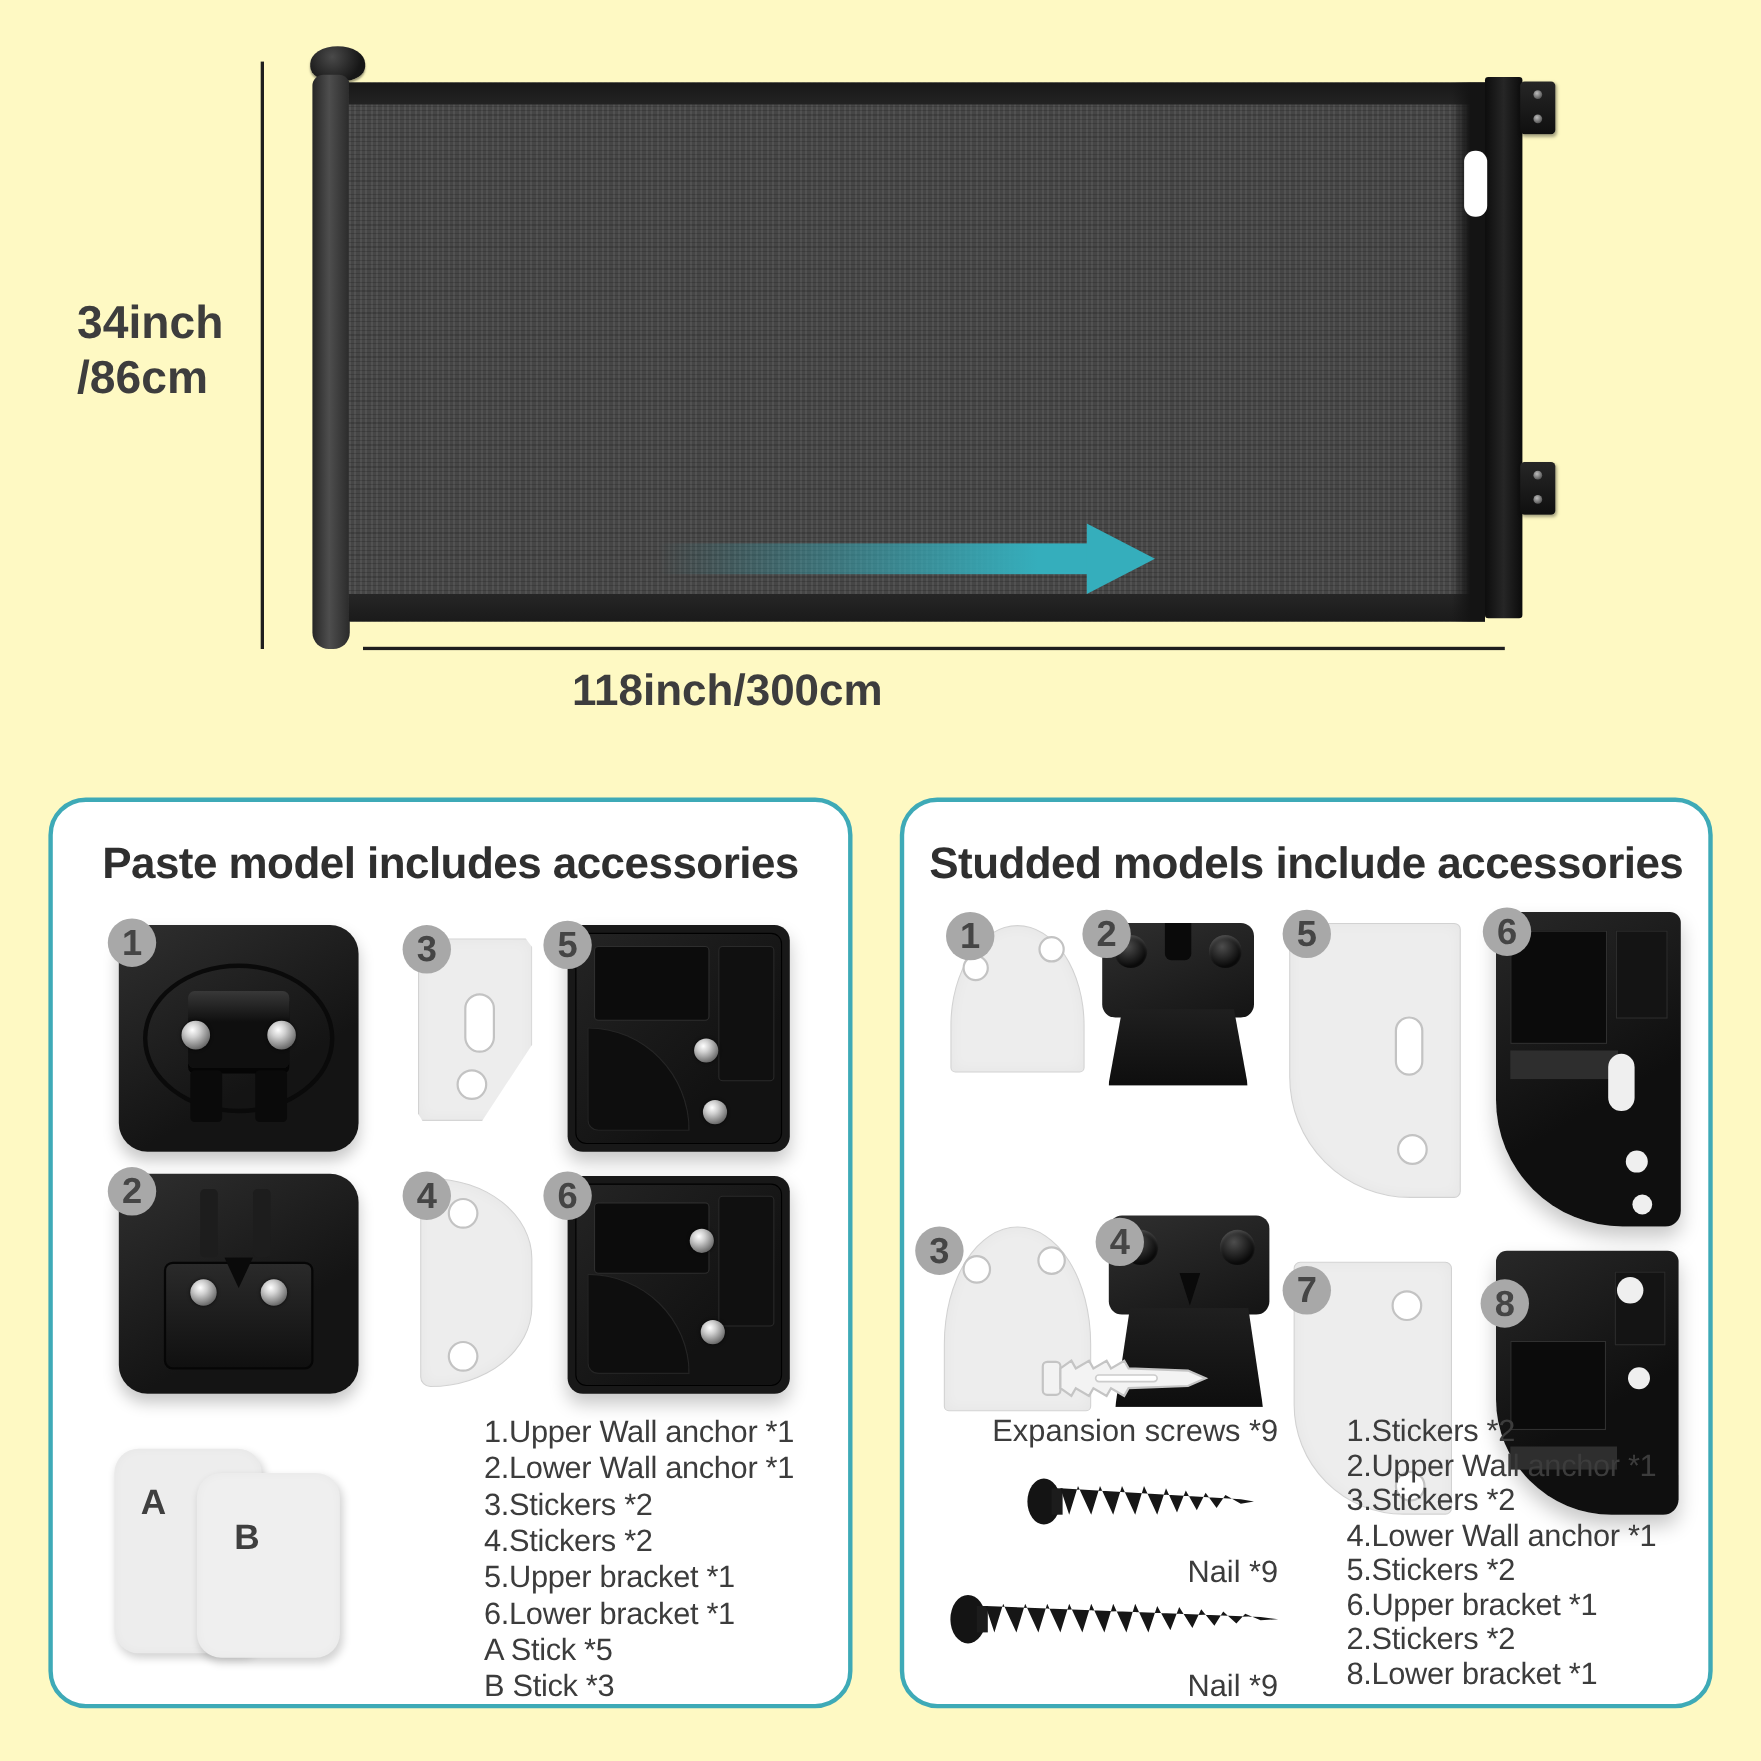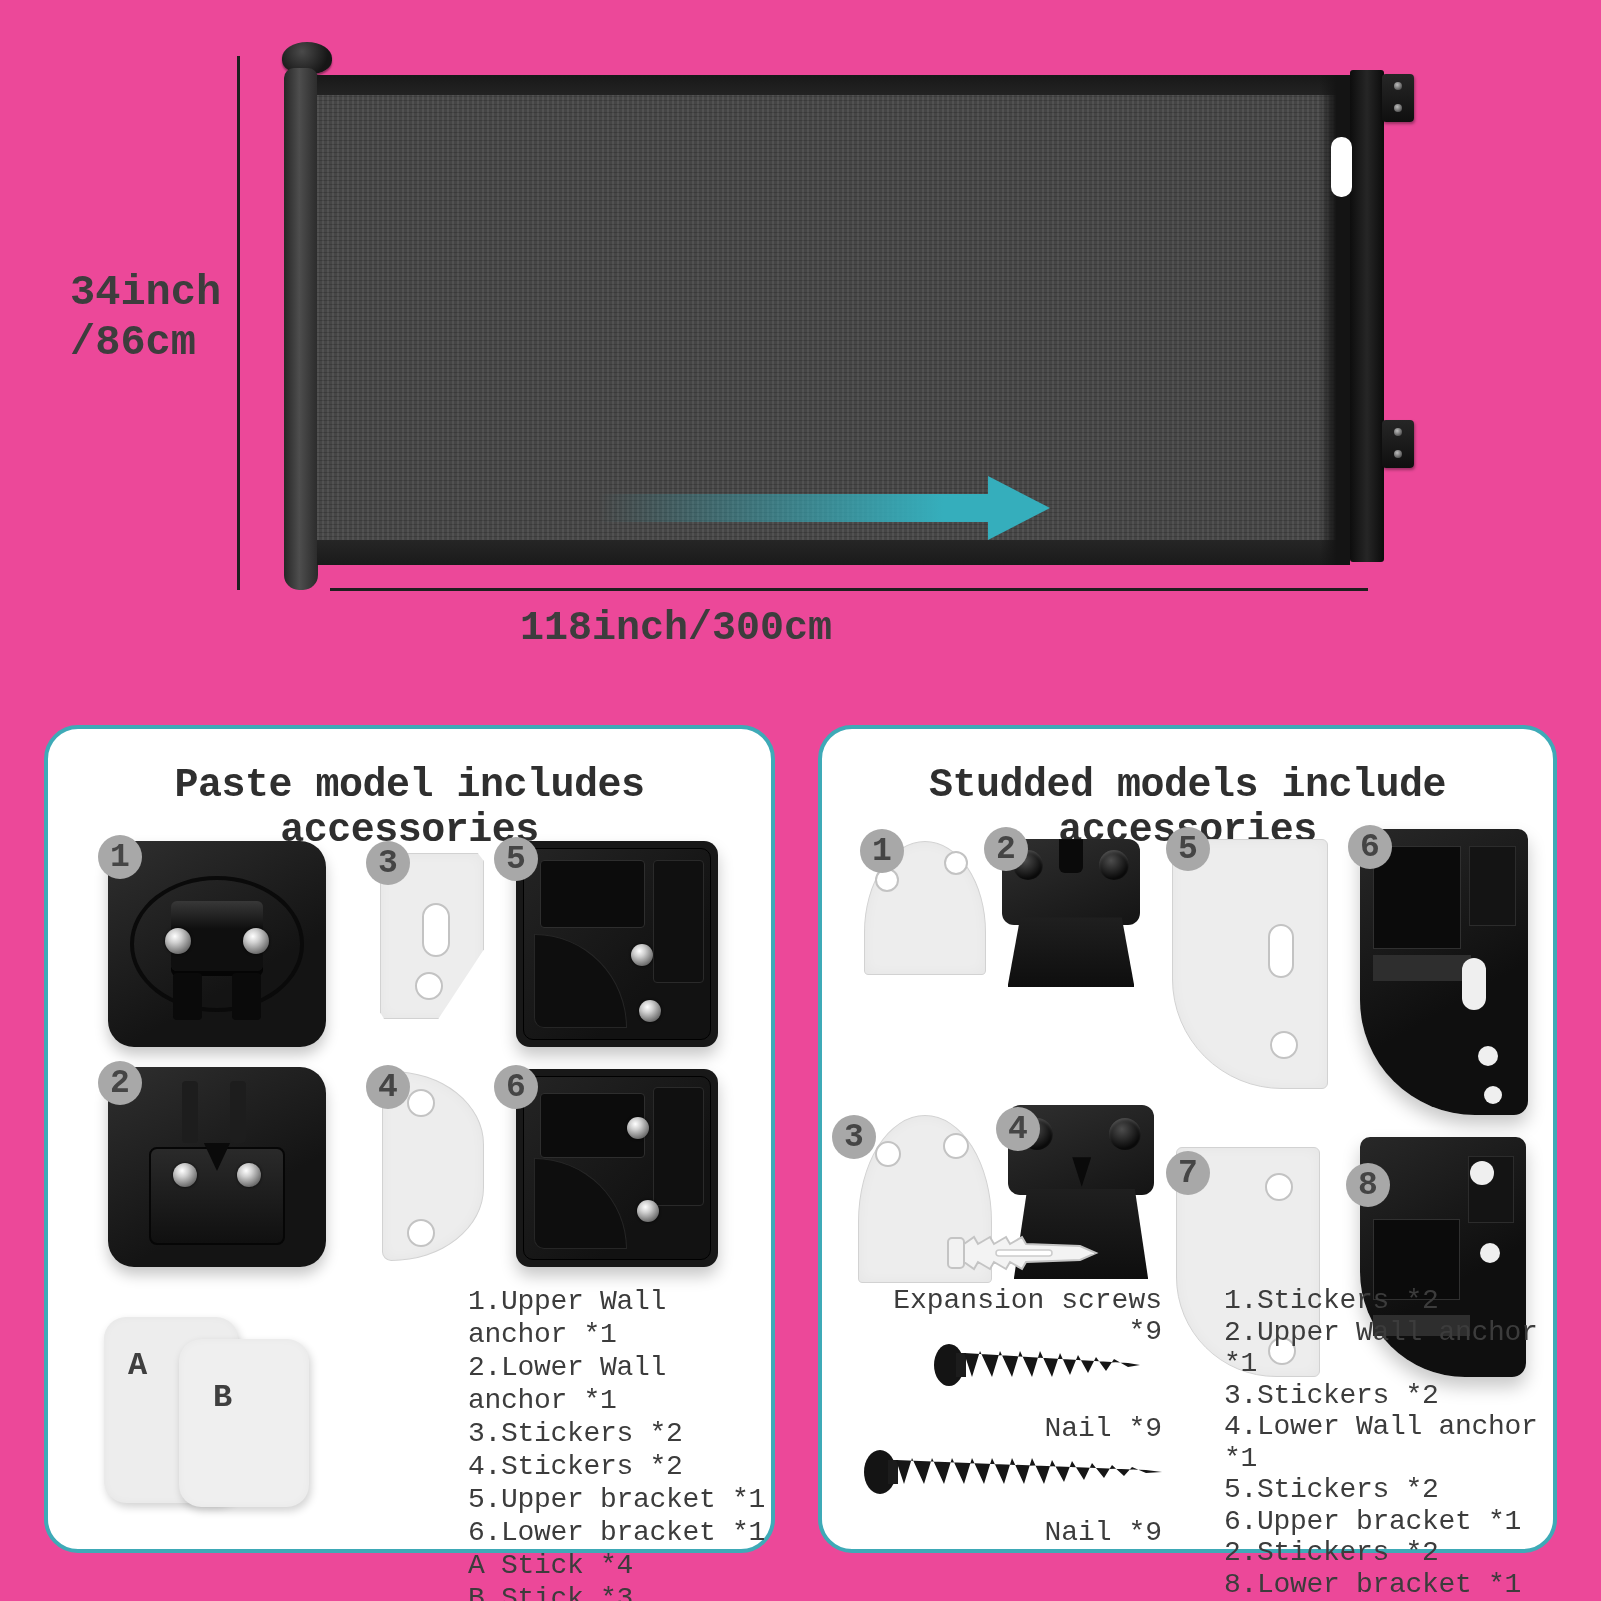--- a/index.html
+++ b/index.html
@@ -1,19 +1,19 @@
 <!DOCTYPE html>
 <html><head>
 <meta charset="utf-8">
 <style>
   * { box-sizing: border-box; margin: 0; padding: 0; }
   html,body { background:#ffffff; }
   #canvas {
-    position: relative; width: 1601px; height: 1601px; background: #ec4899;
-    font-family: Liberation Mono, monospace;
+    position: relative; width: 1601px; height: 1601px; background: #fef9c3;
+    font-family: Liberation Sans, sans-serif;
     color: #3a3a3a; overflow: hidden;
   }
   .abs { position: absolute; }
 
   
   .dim-vline { left:237px; top:56px; width:3px; height:534px; background:#1f1f1f; }
   .dim-hline { left:330px; top:588px; width:1038px; height:3px; background:#1f1f1f; }
   .height-label { left:70px; top:268px; font-size:42px; line-height:50px; font-weight:600; color:#3d3d3d; }
   .width-label  { left:520px; top:606px; width:660px; text-align:left; font-size:40px; font-weight:600; color:#3d3d3d; }
 
@@ -208,28 +208,28 @@
       <div class="screw" style="left:60%; top:66%; width:22px; height:22px;"></div>
     </div>
 
     <div class="pad" style="left:56px; top:588px; width:134px; height:186px;">
       <div class="pad-letter">A</div>
     </div>
     <div class="pad" style="left:131px; top:610px; width:130px; height:168px; background:#efefef;">
       <div class="pad-letter" style="left:34px; top:40px;">B</div>
     </div>
 
-    <div class="acc-list" style="left:392px; top:556px;margin-left:28px;">
+    <div class="acc-list" style="left:392px; top:556px;">
       <div>1.Upper Wall anchor *1</div>
       <div>2.Lower Wall anchor *1</div>
       <div>3.Stickers *2</div>
       <div>4.Stickers *2</div>
       <div>5.Upper bracket *1</div>
       <div>6.Lower bracket *1</div>
-      <div>A Stick *4</div>
+      <div>A Stick *5</div>
       <div>B Stick *3</div>
     </div>
   </div>
 
   <div id="studded-box" class="abs accessory-box">
     <div class="box-title">Studded models include accessories</div>
 
     <div class="badge" style="left:38px; top:100px;">1</div>
     <div class="sticker" style="left:42px; top:112px; width:122px; height:134px; border-radius:55% 55% 5px 5px / 75% 75% 5px 5px;">
       <div class="hole-circle" style="left:8%; top:20%; width:24px; height:24px;"></div>

